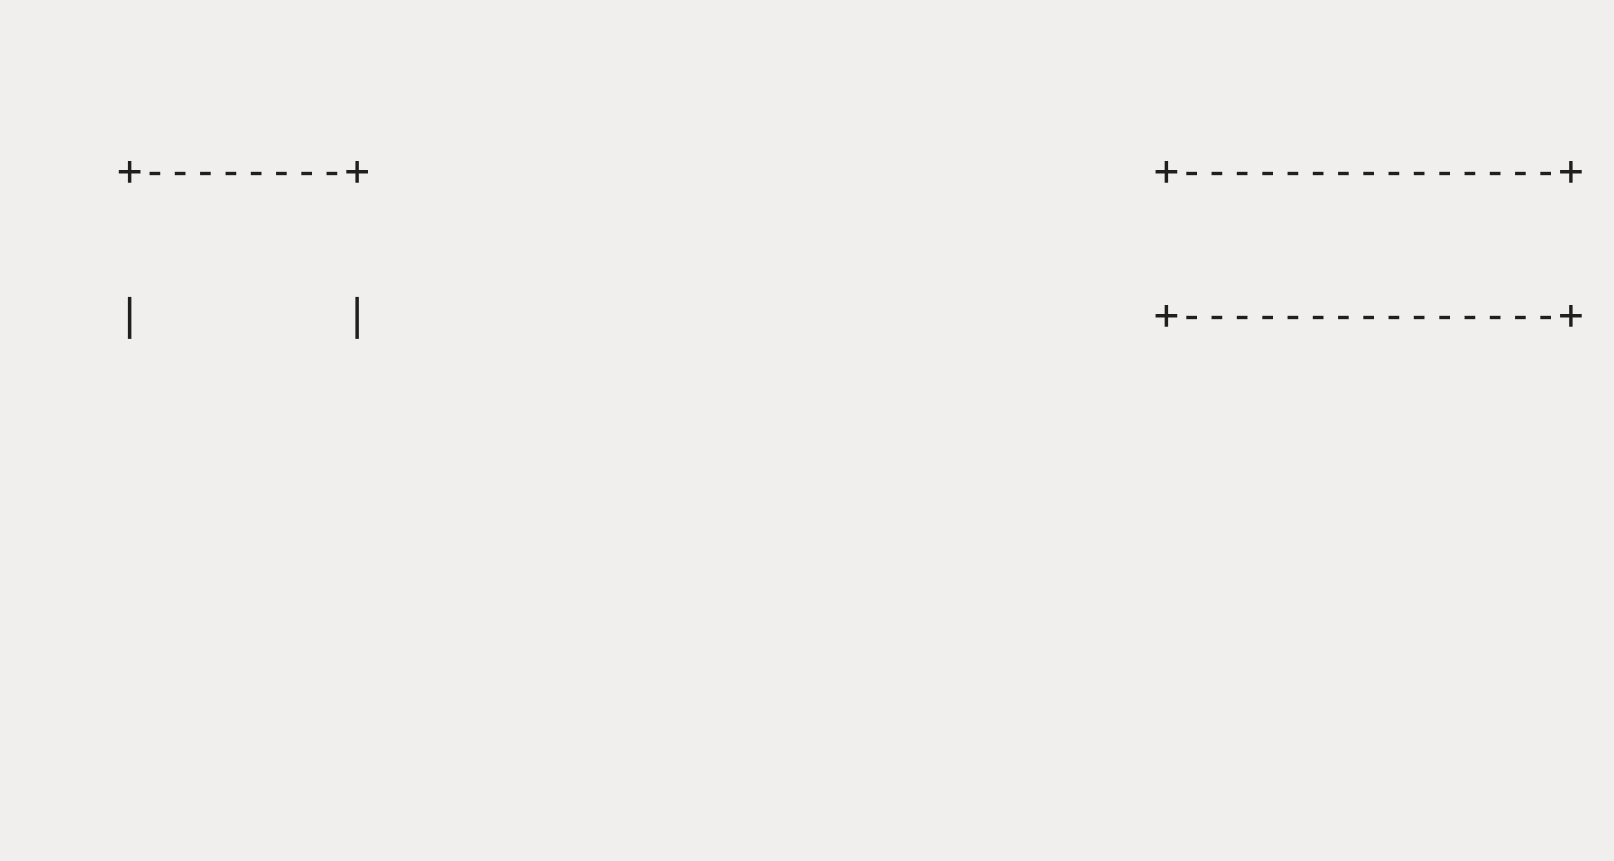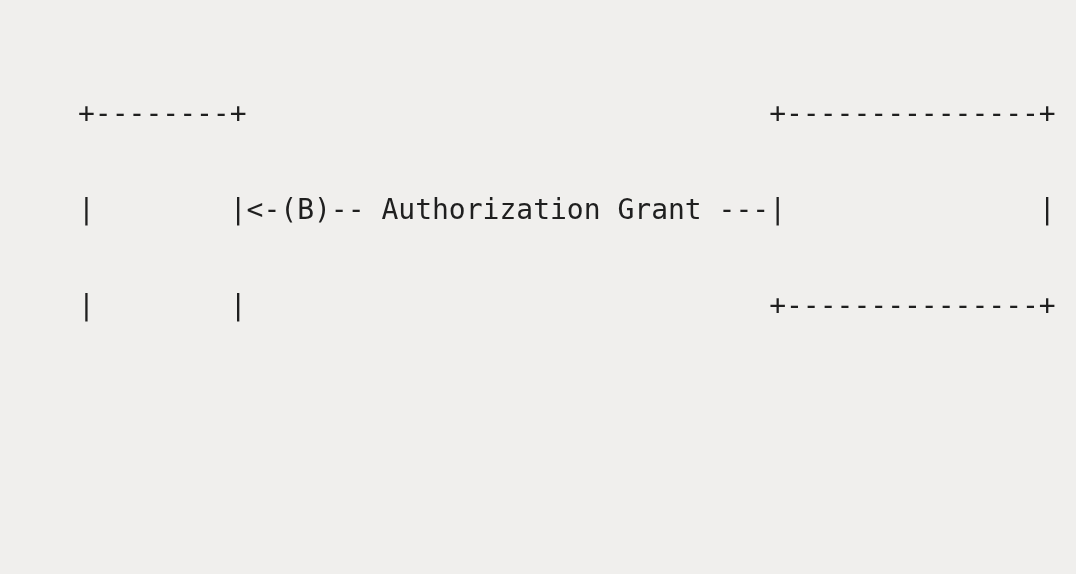--- a/index.html
+++ b/index.html
@@ -27,21 +27,20 @@
   .ascii-line {
     white-space: pre;
     height: 32px;
   }
 </style>
 </head>
 <body>
 
 <figure class="ascii-diagram">
   <div class="ascii-line">+--------+                               +---------------+</div>
-  <div class="ascii-line">|        |&lt;-(B)-- Authorization Grant ---|               |</div>
   <div class="ascii-line">|        |                               +---------------+</div>
   
   
   
   
   
   
   
   
   

